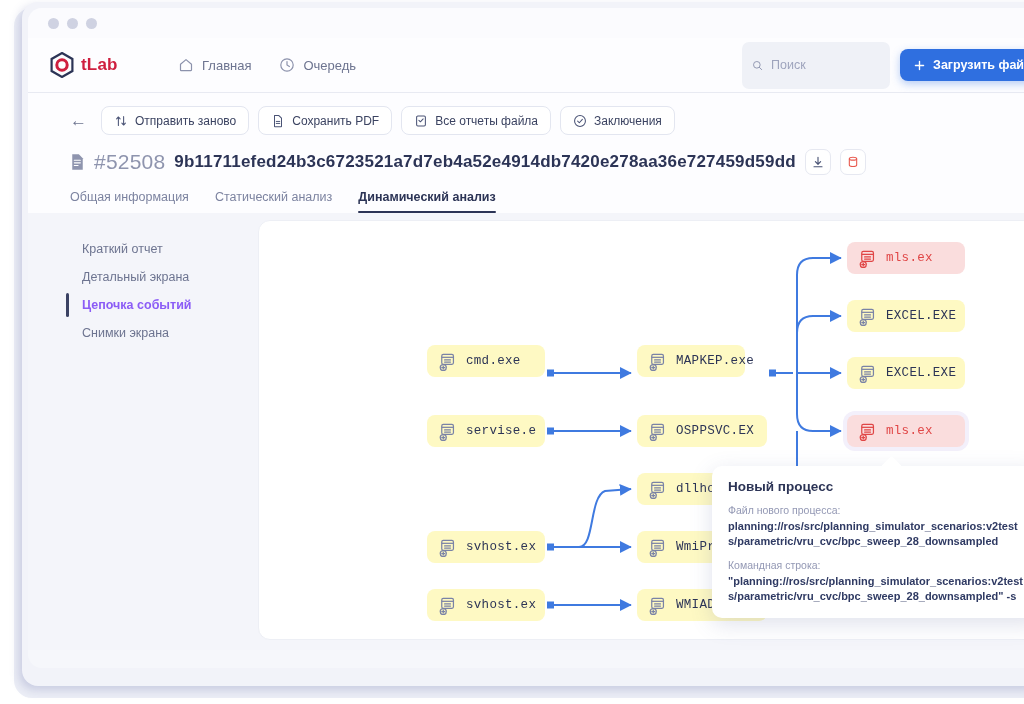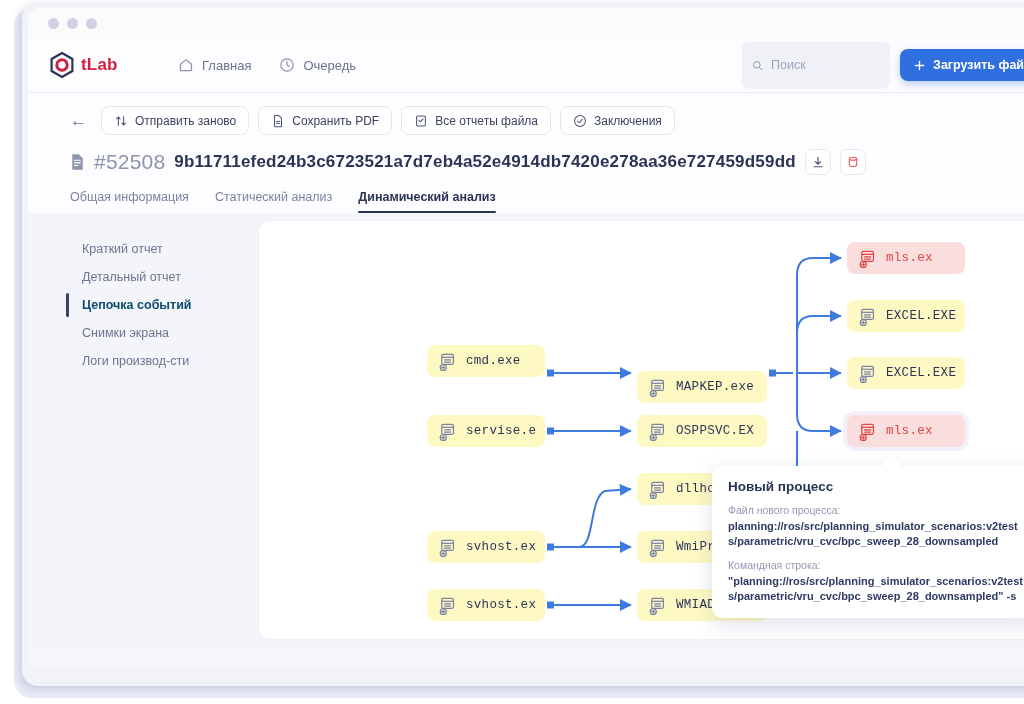--- a/index.html
+++ b/index.html
@@ -123,21 +123,21 @@
     position: relative; background: #f4f5fa;
     height: 437px; padding: 18px 0 0 0;
   }
   .side-list {
     position: absolute; left: 38px; top: 22px; width: 170px;
   }
   .side-item {
     font-size: 12.5px; color: #6d7490; padding: 7px 0 7px 16px;
     position: relative; cursor: pointer;
   }
-  .side-item.active { color: #0c4a6e; font-weight: bold; }
+  .side-item.active { color: #8b5cf6; font-weight: bold; }
   .side-item.active::before {
     content:""; position:absolute; left:0; top:2px; bottom:2px;
     width: 2.5px; background:#3c4karolina; background:#3b4263; border-radius:2px;
   }
 
   .canvas {
     position: absolute; left: 230px; top: 7px; width: 830px; height: 420px;
     background: #fff; border-radius: 12px;
     border: 1px solid #edeff5;
   }
@@ -294,24 +294,23 @@
         <div class="tab">Общая информация</div>
         <div class="tab">Статический анализ</div>
         <div class="tab active">Динамический анализ</div>
       </div>
     </div>
 
     <div class="body-area">
 
       <div class="side-list">
         <div class="side-item">Краткий отчет</div>
-        <div class="side-item">Детальный отчет</div>
+        <div class="side-item">Детальный экрана</div>
         <div class="side-item active">Цепочка событий</div>
         <div class="side-item">Снимки экрана</div>
-        <div class="side-item">Логи производ-сти</div>
       </div>
 
       <div class="canvas">
         <svg class="wires" viewBox="0 0 830 420">
           <defs>
             <marker id="ah" markerWidth="7" markerHeight="7" refX="5.6" refY="3" orient="auto">
               <path d="M0,0 L6,3 L0,6 Z" fill="#3f7ae0"></path>
             </marker>
           </defs>
           <g stroke="#3f7ae0" stroke-width="2" fill="none">
@@ -381,21 +380,21 @@
                 <rect x="5" y="2.6" width="12.3" height="10.4" rx="1.6"></rect>
                 <path d="M5 5.6h12.3"></path>
                 <path d="M8 8.4h6.2M8 10.6h6.2" stroke-linecap="round"></path>
                 <circle cx="6.6" cy="16.4" r="3.2"></circle>
                 <path d="M6.6 14.8v3.2M5 16.4h3.2" stroke-linecap="round"></path>
               </g>
             </svg>
           <span>svhost.ex</span>
         </div>
 
-        <div class="node blue" style="left:378px;top:150px;width:130px">
+        <div class="node blue" style="left:378px;top:124px;width:108px">
           <svg class="node-ico" viewBox="0 0 20 20">
               <g fill="none" stroke="#7a83a6" stroke-width="1.3">
                 <rect x="5" y="2.6" width="12.3" height="10.4" rx="1.6"></rect>
                 <path d="M5 5.6h12.3"></path>
                 <path d="M8 8.4h6.2M8 10.6h6.2" stroke-linecap="round"></path>
                 <circle cx="6.6" cy="16.4" r="3.2"></circle>
                 <path d="M6.6 14.8v3.2M5 16.4h3.2" stroke-linecap="round"></path>
               </g>
             </svg>
           <span>MAPKEP.exe</span>

